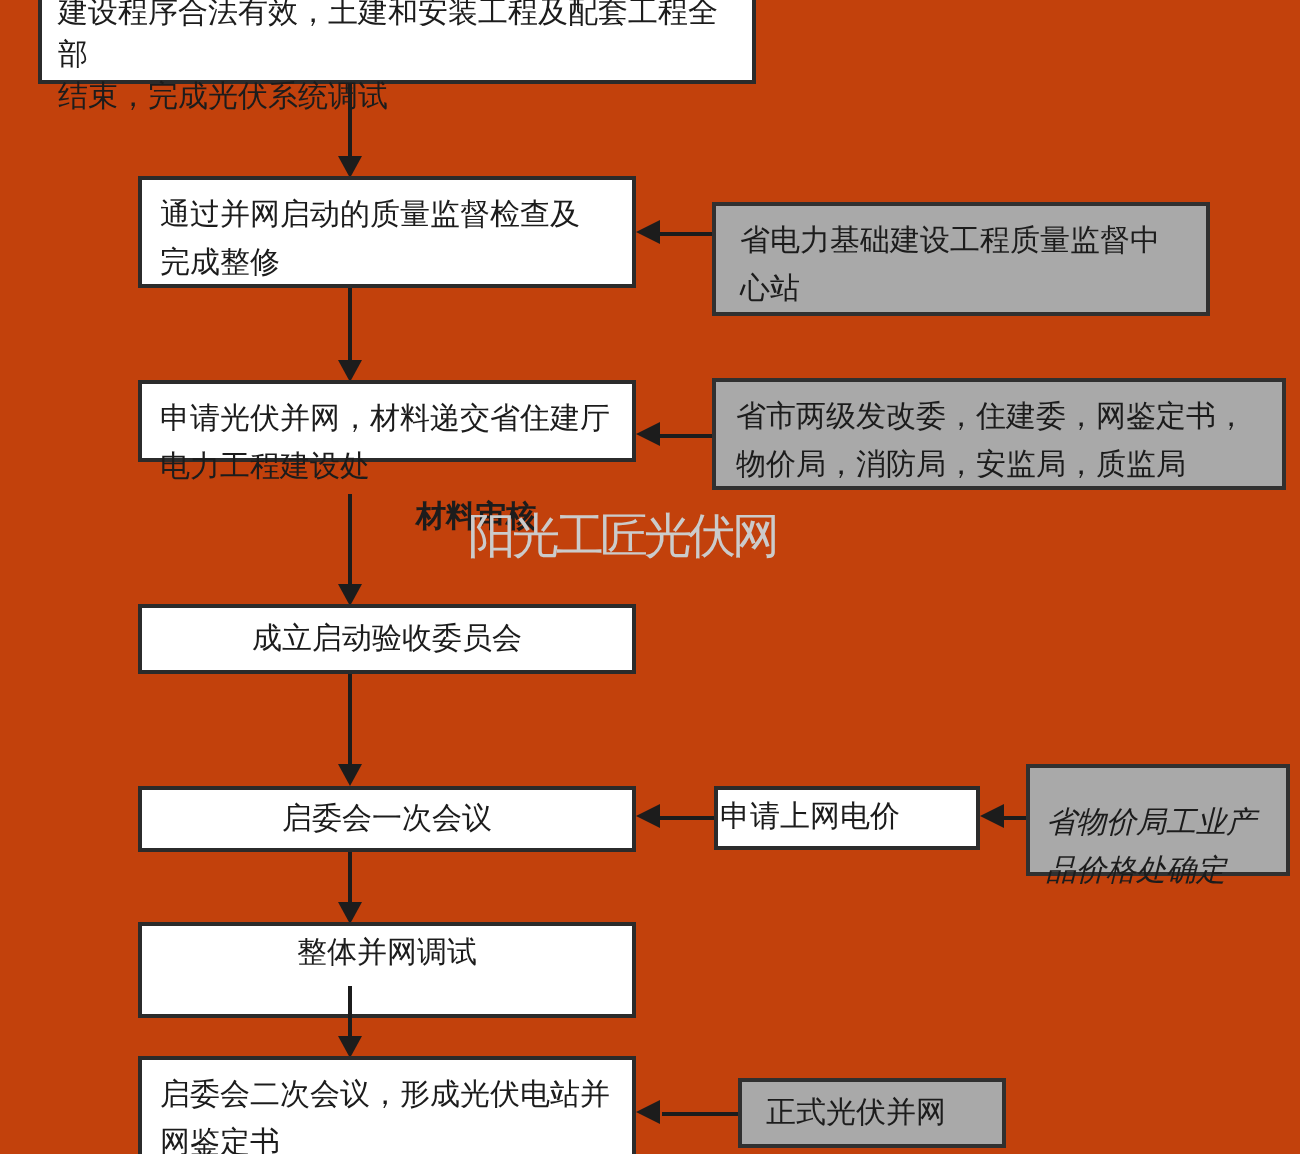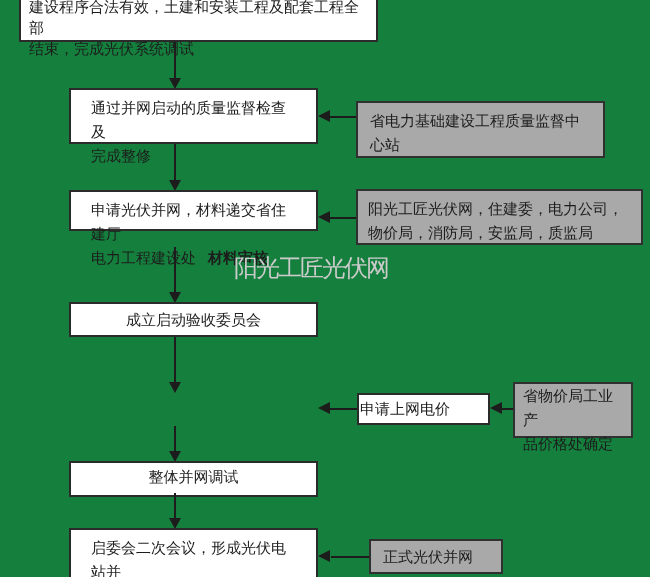--- a/index.html
+++ b/index.html
@@ -1,22 +1,22 @@
 <!DOCTYPE html>
 <html><head>
 <meta charset="utf-8">
 <style>
   html,body{margin:0;padding:0;background:#ffffff;}
   #stage{
     position:relative;width:650px;height:577px;overflow:hidden;
-    background:#15803d;font-family:"Liberation Sans",sans-serif;color:#1c1c1c;
+    background:#c2410c;font-family:"Liberation Sans",sans-serif;color:#1c1c1c;
   }
   .box{
     position:absolute;box-sizing:border-box;border:2px solid #2b2b2b;background:#ffffff;
-    font-size:15px;line-height:24px;white-space:pre-line;padding:6px 20px;
+    font-size:15px;line-height:24px;white-space:pre-line;padding:6px 9px;
   }
   .box.center{text-align:center;white-space:nowrap;padding:0 4px;}
   .gray{background:#a9a9a9;border-color:#303030;}
   .vline{position:absolute;width:2px;background:#1c1c1c;}
   .hline{position:absolute;height:2px;background:#1c1c1c;}
   .arr-down{position:absolute;width:0;height:0;
     border-left:6px solid transparent;border-right:6px solid transparent;
     border-top:11px solid #1c1c1c;}
   .arr-left{position:absolute;width:0;height:0;
     border-top:6px solid transparent;border-bottom:6px solid transparent;
@@ -40,47 +40,48 @@
   <div class="box gray" style="left:356px;top:87px;width:249px;height:57px;padding:6px 12px;margin-top:14px;">省电力基础建设工程质量监督中
 心站</div>
   <div class="hline" style="left:330px;top:116px;width:26px;"></div>
   <div class="arr-left" style="left:318px;top:110px;"></div>
 
   <div class="vline" style="left:174px;top:144px;height:37px;"></div>
   <div class="arr-down" style="left:169px;top:180px;"></div>
 
   <div class="box" style="left:69px;top:190px;width:249px;height:41px;">申请光伏并网，材料递交省住建厅
 电力工程建设处</div>
-  <div class="box gray" style="left:356px;top:189px;width:287px;height:56px;padding:6px 10px;">阳光工匠光伏网，住建委，电力公司，
+  <div class="box gray" style="left:356px;top:189px;width:287px;height:56px;padding:6px 10px;">省市两级发改委，住建委，网鉴定书，
 物价局，消防局，安监局，质监局</div>
   <div class="hline" style="left:330px;top:217px;width:26px;"></div>
   <div class="arr-left" style="left:318px;top:211px;"></div>
 
   <div class="vline" style="left:174px;top:247px;height:46px;"></div>
   <div class="arr-down" style="left:169px;top:292px;"></div>
   <div class="flow-label" style="left:208px;top:249px;">材料审核</div>
   <div class="watermark" style="left:234px;top:252px;">阳光工匠光伏网</div>
 
   <div class="box center" style="left:69px;top:302px;width:249px;height:35px;line-height:31px;">成立启动验收委员会</div>
 
   <div class="vline" style="left:174px;top:337px;height:46px;"></div>
   <div class="arr-down" style="left:169px;top:382px;"></div>
 
+  <div class="box center" style="left:69px;top:393px;width:249px;height:33px;line-height:29px;">启委会一次会议</div>
   <div class="box" style="left:357px;top:393px;width:133px;height:32px;padding:0 0 0 1px;line-height:28px;white-space:nowrap;">申请上网电价</div>
-  <div class="box gray" style="left:513px;top:382px;width:120px;height:56px;padding:0 8px;">省物价局工业产
+  <div class="box gray" style="left:513px;top:382px;width:132px;height:56px;padding:16px 8px;font-style:italic;">省物价局工业产
 品价格处确定</div>
   <div class="hline" style="left:501px;top:408px;width:12px;"></div>
   <div class="arr-left" style="left:490px;top:402px;"></div>
   <div class="hline" style="left:330px;top:408px;width:27px;"></div>
   <div class="arr-left" style="left:318px;top:402px;"></div>
 
   <div class="vline" style="left:174px;top:426px;height:26px;"></div>
   <div class="arr-down" style="left:169px;top:451px;"></div>
 
-  <div class="box center" style="left:69px;top:461px;width:249px;height:36px;line-height:28px;">整体并网调试</div>
+  <div class="box center" style="left:69px;top:461px;width:249px;height:48px;line-height:28px;">整体并网调试</div>
 
   <div class="vline" style="left:174px;top:493px;height:26px;"></div>
   <div class="arr-down" style="left:169px;top:518px;"></div>
 
   <div class="box" style="left:69px;top:528px;width:249px;height:60px;">启委会二次会议，形成光伏电站并
 网鉴定书</div>
   <div class="box gray" style="left:369px;top:539px;width:134px;height:35px;padding:0 0 0 12px;line-height:31px;white-space:nowrap;">正式光伏并网</div>
   <div class="hline" style="left:331px;top:556px;width:38px;"></div>
   <div class="arr-left" style="left:318px;top:550px;"></div>
 

